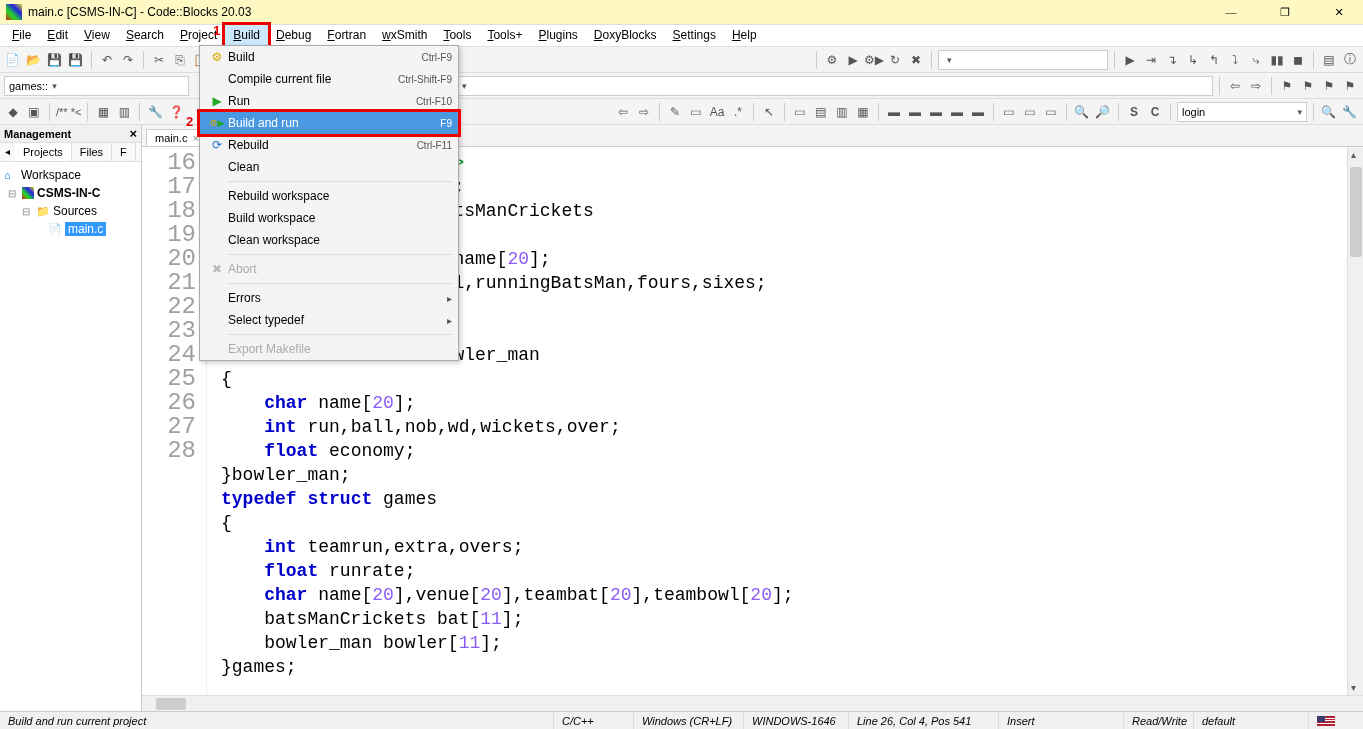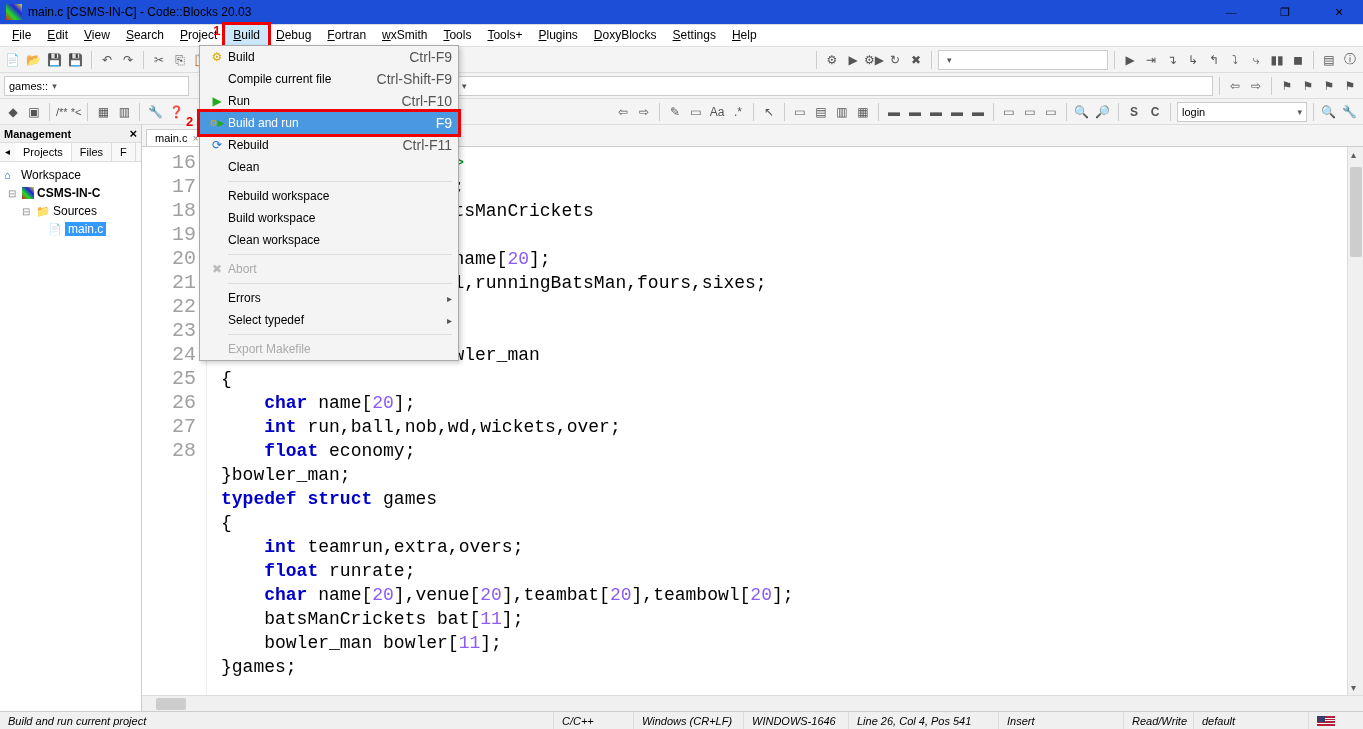--- a/index.html
+++ b/index.html
@@ -1,19 +1,19 @@
 <!DOCTYPE html>
 <html><head>
 <meta charset="utf-8">
 <style>
 * { box-sizing: border-box; margin: 0; padding: 0; }
 body { font-family: "Segoe UI", Tahoma, sans-serif; font-size: 12px; background: #f0f0f0; width: 1363px; height: 729px; overflow: hidden; position: relative; }
 
 
-.titlebar { background: #1d4ed8; height: 25px; display: flex; align-items: center; padding: 4px 6px; border-bottom: 1px solid #ddd; }
+.titlebar { background: #fef9c3; height: 25px; display: flex; align-items: center; padding: 4px 6px; border-bottom: 1px solid #ddd; }
 .titlebar .app-icon { width: 16px; height: 16px; background: linear-gradient(45deg,#d22,#2d2,#22d,#dd2); margin-right: 6px; }
 .titlebar .title { flex: 1; }
 .winbtns { display: flex; gap: 18px; font-size: 11px; }
 .winbtns span { width: 36px; text-align: center; cursor: default; font-family: "Segoe UI Symbol"; }
 
 
 .menubar { background: #fff; height: 22px; display: flex; align-items: stretch; padding: 0 4px; border-bottom: 1px solid #e0e0e0; }
 .menubar .menu-item { padding: 3px 8px; cursor: default; }
 .menubar .menu-item u { text-decoration: underline; }
 .menubar .menu-item.open { background: #cce8ff; }
@@ -29,21 +29,21 @@
 .toolbar .combo .arrow { margin-left: 4px; font-size: 9px; color: #555; }
 
 
 .dropdown { position: absolute; top: 45px; left: 199px; width: 260px; background: #f4f4f4; border: 1px solid #aaa; box-shadow: 2px 2px 5px rgba(0,0,0,0.2); z-index: 100; }
 .dropdown .row { display: flex; align-items: center; height: 22px; padding: 0 6px; cursor: default; }
 .dropdown .row.sel { background: #4a98e0; color: #fff; position: relative; }
 .sel-box { position: absolute; border: 3px solid #e00; top: -3px; left: -3px; right: -3px; bottom: -3px; pointer-events: none; }
 .anno-2 { color: #e00; position: absolute; font-size: 13px; font-weight: bold; left: -14px; top: 2px; }
 .dropdown .icon-cell { width: 22px; display: flex; justify-content: center; font-size: 12px; }
 .dropdown .label { flex: 1; }
-.dropdown .shortcut { color: #555; font-size: 14px; }
+.dropdown .shortcut { color: #555; font-size: 10px; }
 .dropdown .row.sel .shortcut { color: #fff; }
 .dropdown .row.disabled .label, .dropdown .row.disabled .shortcut { color: #aaa; }
 .dropdown .row.disabled .icon-cell { color: #bbb; }
 .dropdown .divider { height: 1px; background: #ddd; margin: 3px 6px 3px 28px; }
 .dropdown .submenu-arrow { font-size: 10px; color: #555; }
 
 
 .main { display: flex; height: calc(100% - 25px - 22px - 26px - 26px - 26px - 18px); }
 .sidebar { width: 142px; background: #fff; border-right: 1px solid #ccc; display: flex; flex-direction: column; }
 .sidebar-header { background: #f0f0f0; height: 18px; display: flex; align-items: center; padding: 0 4px; font-size: 11px; border-bottom: 1px solid #ddd; font-weight: bold; }
@@ -57,21 +57,21 @@
 .tree-row .exp { width: 11px; font-size: 10px; color: #888; }
 .tree-row .ticon { width: 14px; font-size: 11px; }
 .tree-row.sel span.tlabel { background: #3399ff; color: #fff; padding: 0 3px; outline: 1px dotted #fff; }
 
 
 .editor-area { flex: 1; display: flex; flex-direction: column; background: #fff; }
 .file-tabs { height: 22px; background: #f4f4f4; display: flex; align-items: flex-end; border-bottom: 1px solid #ccc; padding-left: 4px; }
 .file-tab { background: #fff; border: 1px solid #ccc; border-bottom: none; padding: 2px 8px; font-size: 11px; display: flex; align-items: center; gap: 5px; }
 .file-tab .x { color: #888; }
 .code-wrap { flex: 1; display: flex; overflow: hidden; background: #fff; position: relative; }
-.gutter { width: 65px; background: #fff; text-align: right; padding-right: 10px; color: #a0a0a0; font-family: "Courier New", monospace; font-size: 20px; line-height: 24px; padding-top: 4px; border-right: 1px solid #eee; }
+.gutter { width: 65px; background: #fff; text-align: right; padding-right: 10px; color: #a0a0a0; font-family: "Courier New", monospace; font-size: 24px; line-height: 24px; padding-top: 4px; border-right: 1px solid #eee; }
 .foldcol { width: 14px; color: #999; font-family: monospace; font-size: 12px; line-height: 24px; padding-top: 4px; }
 .code { flex: 1; font-family: "Courier New", monospace; font-size: 18px; line-height: 24px; padding-top: 4px; white-space: pre; color: #000; }
 .kw { color: #0000cc; font-weight: bold; }
 .num { color: #8b5cf6; }
 .pp { color: #009020; }
 .hscroll { height: 16px; background: #f0f0f0; border-top: 1px solid #ddd; position: relative; }
 .hscroll .thumb { position: absolute; left: 14px; top: 2px; height: 12px; width: 30px; background: #cdcdcd; border-radius: 2px; }
 .vscroll { width: 16px; background: #f0f0f0; border-left: 1px solid #ddd; position: relative; }
 .vscroll .arrow { position: absolute; left: 3px; font-size: 10px; color: #606060; }
 .vscroll .thumb { position: absolute; left: 2px; top: 20px; width: 12px; height: 90px; background: #cdcdcd; border-radius: 2px; }

